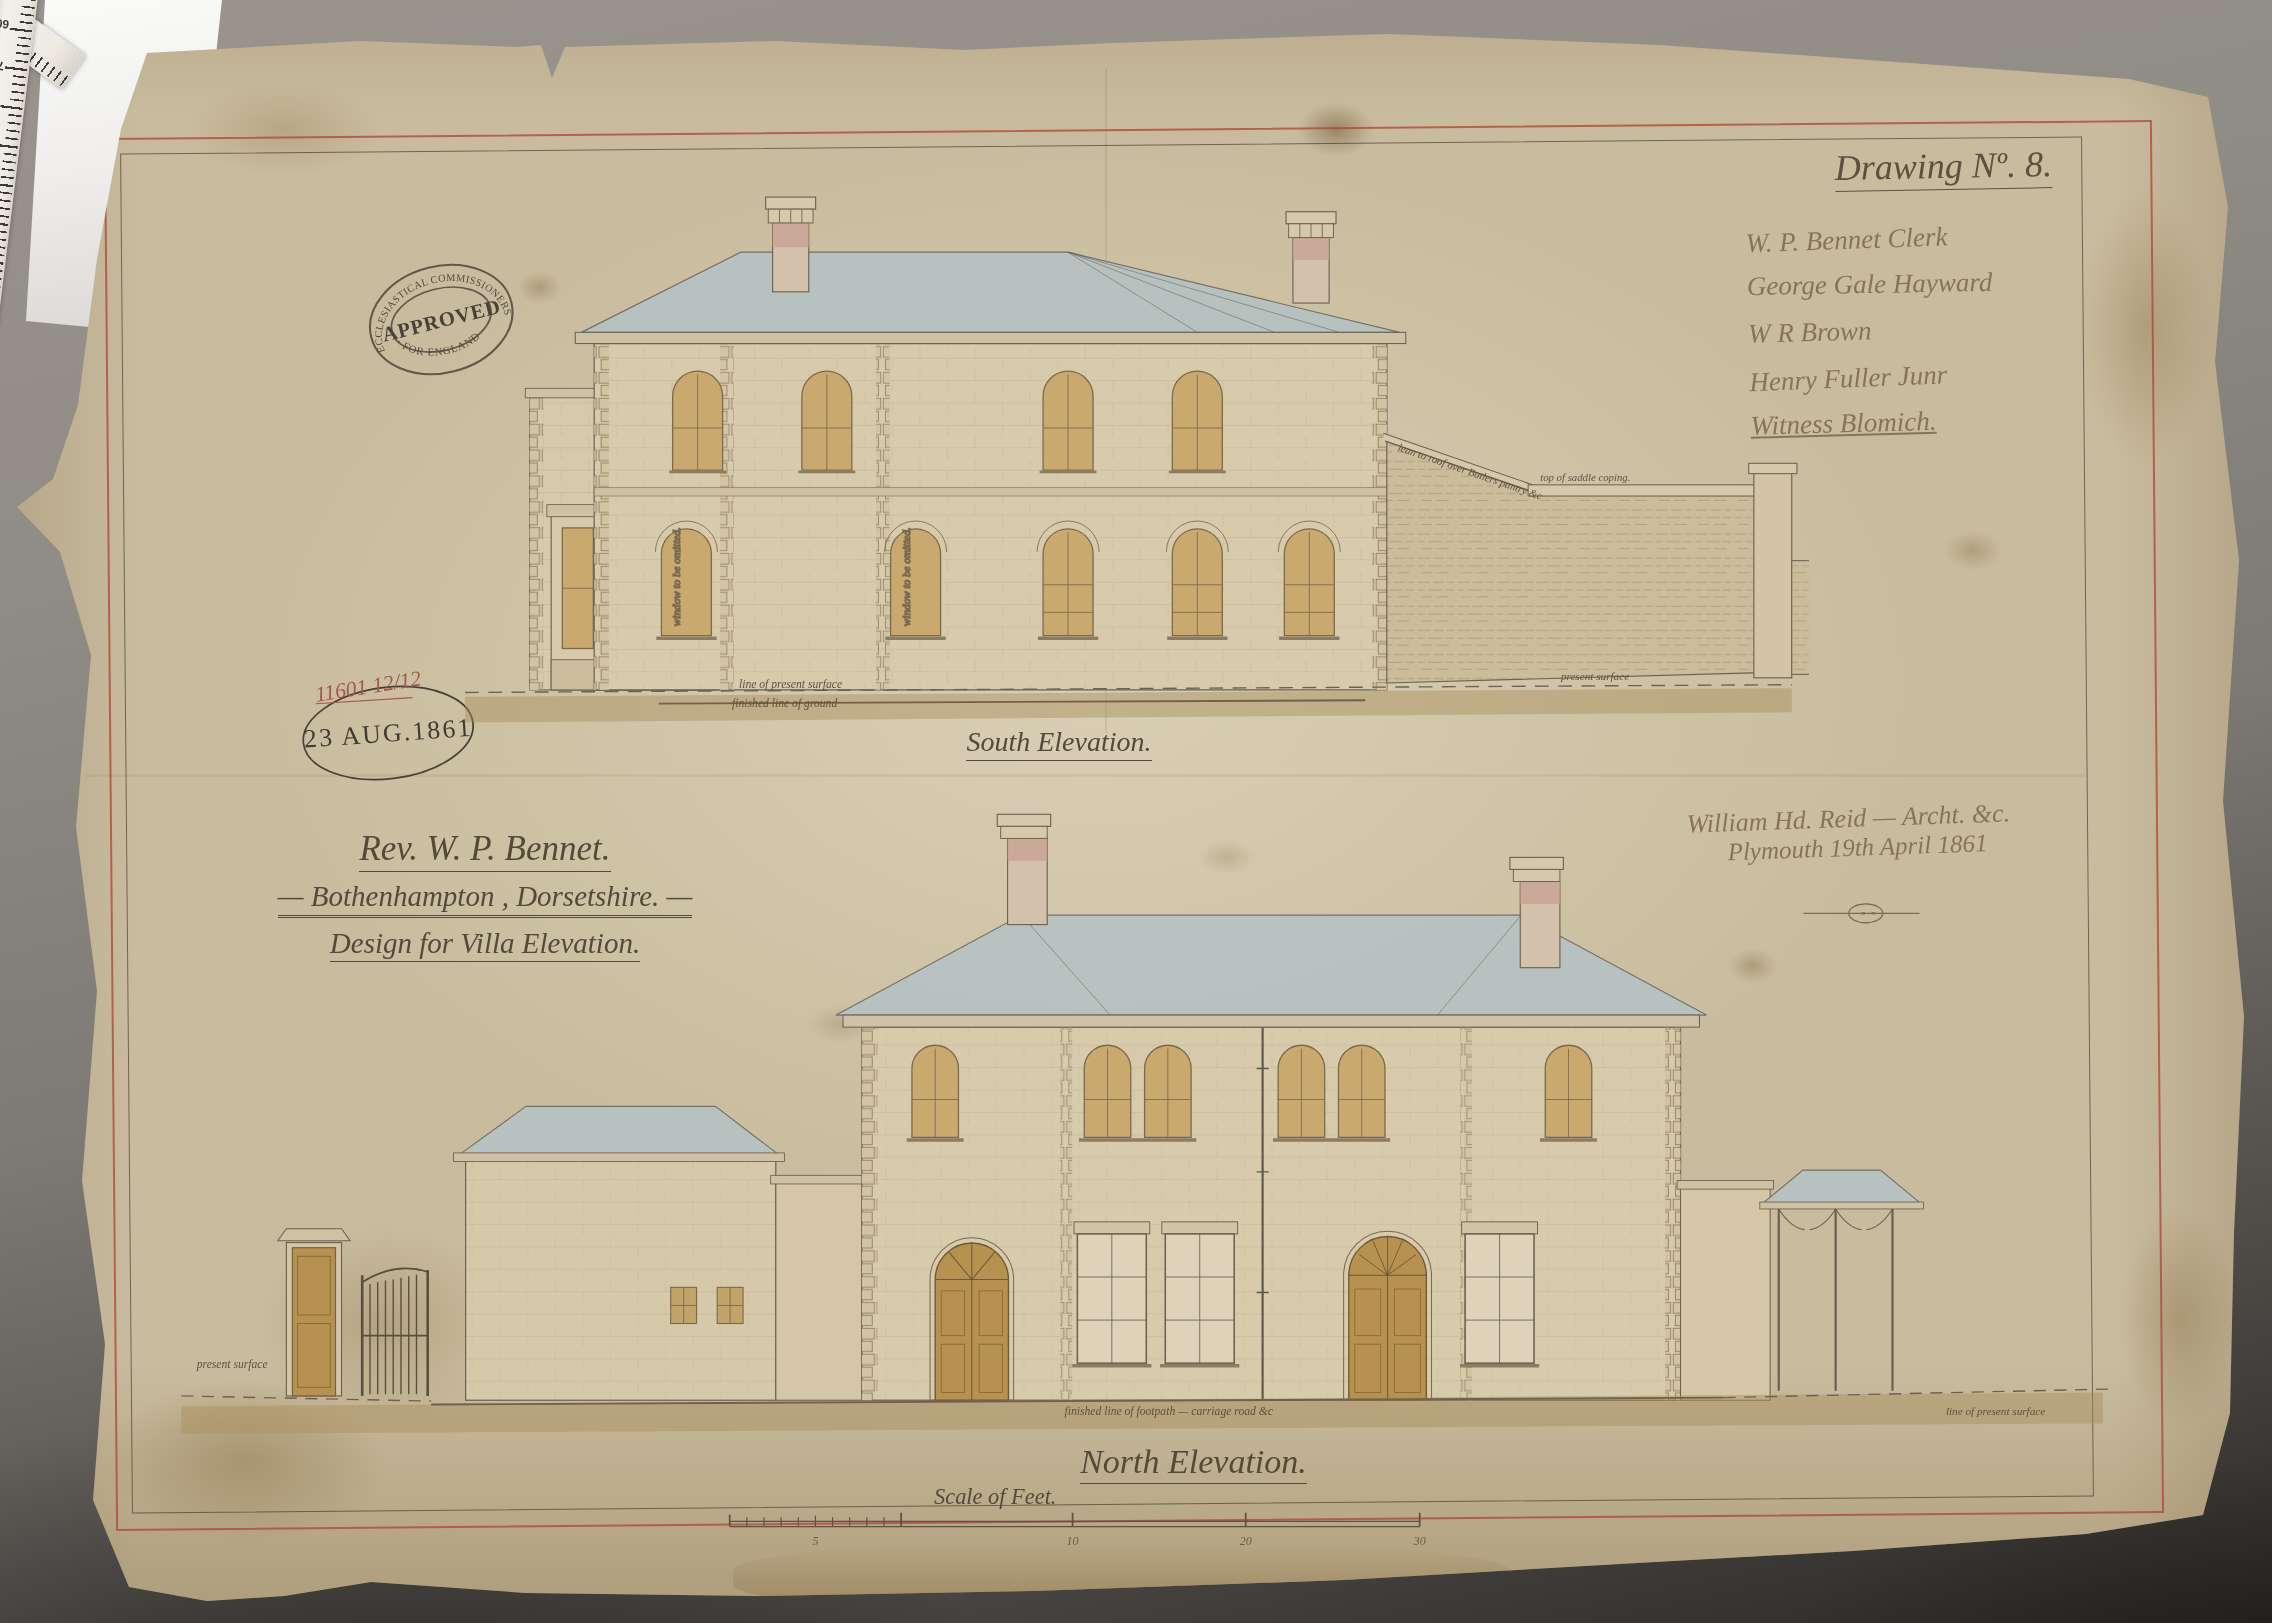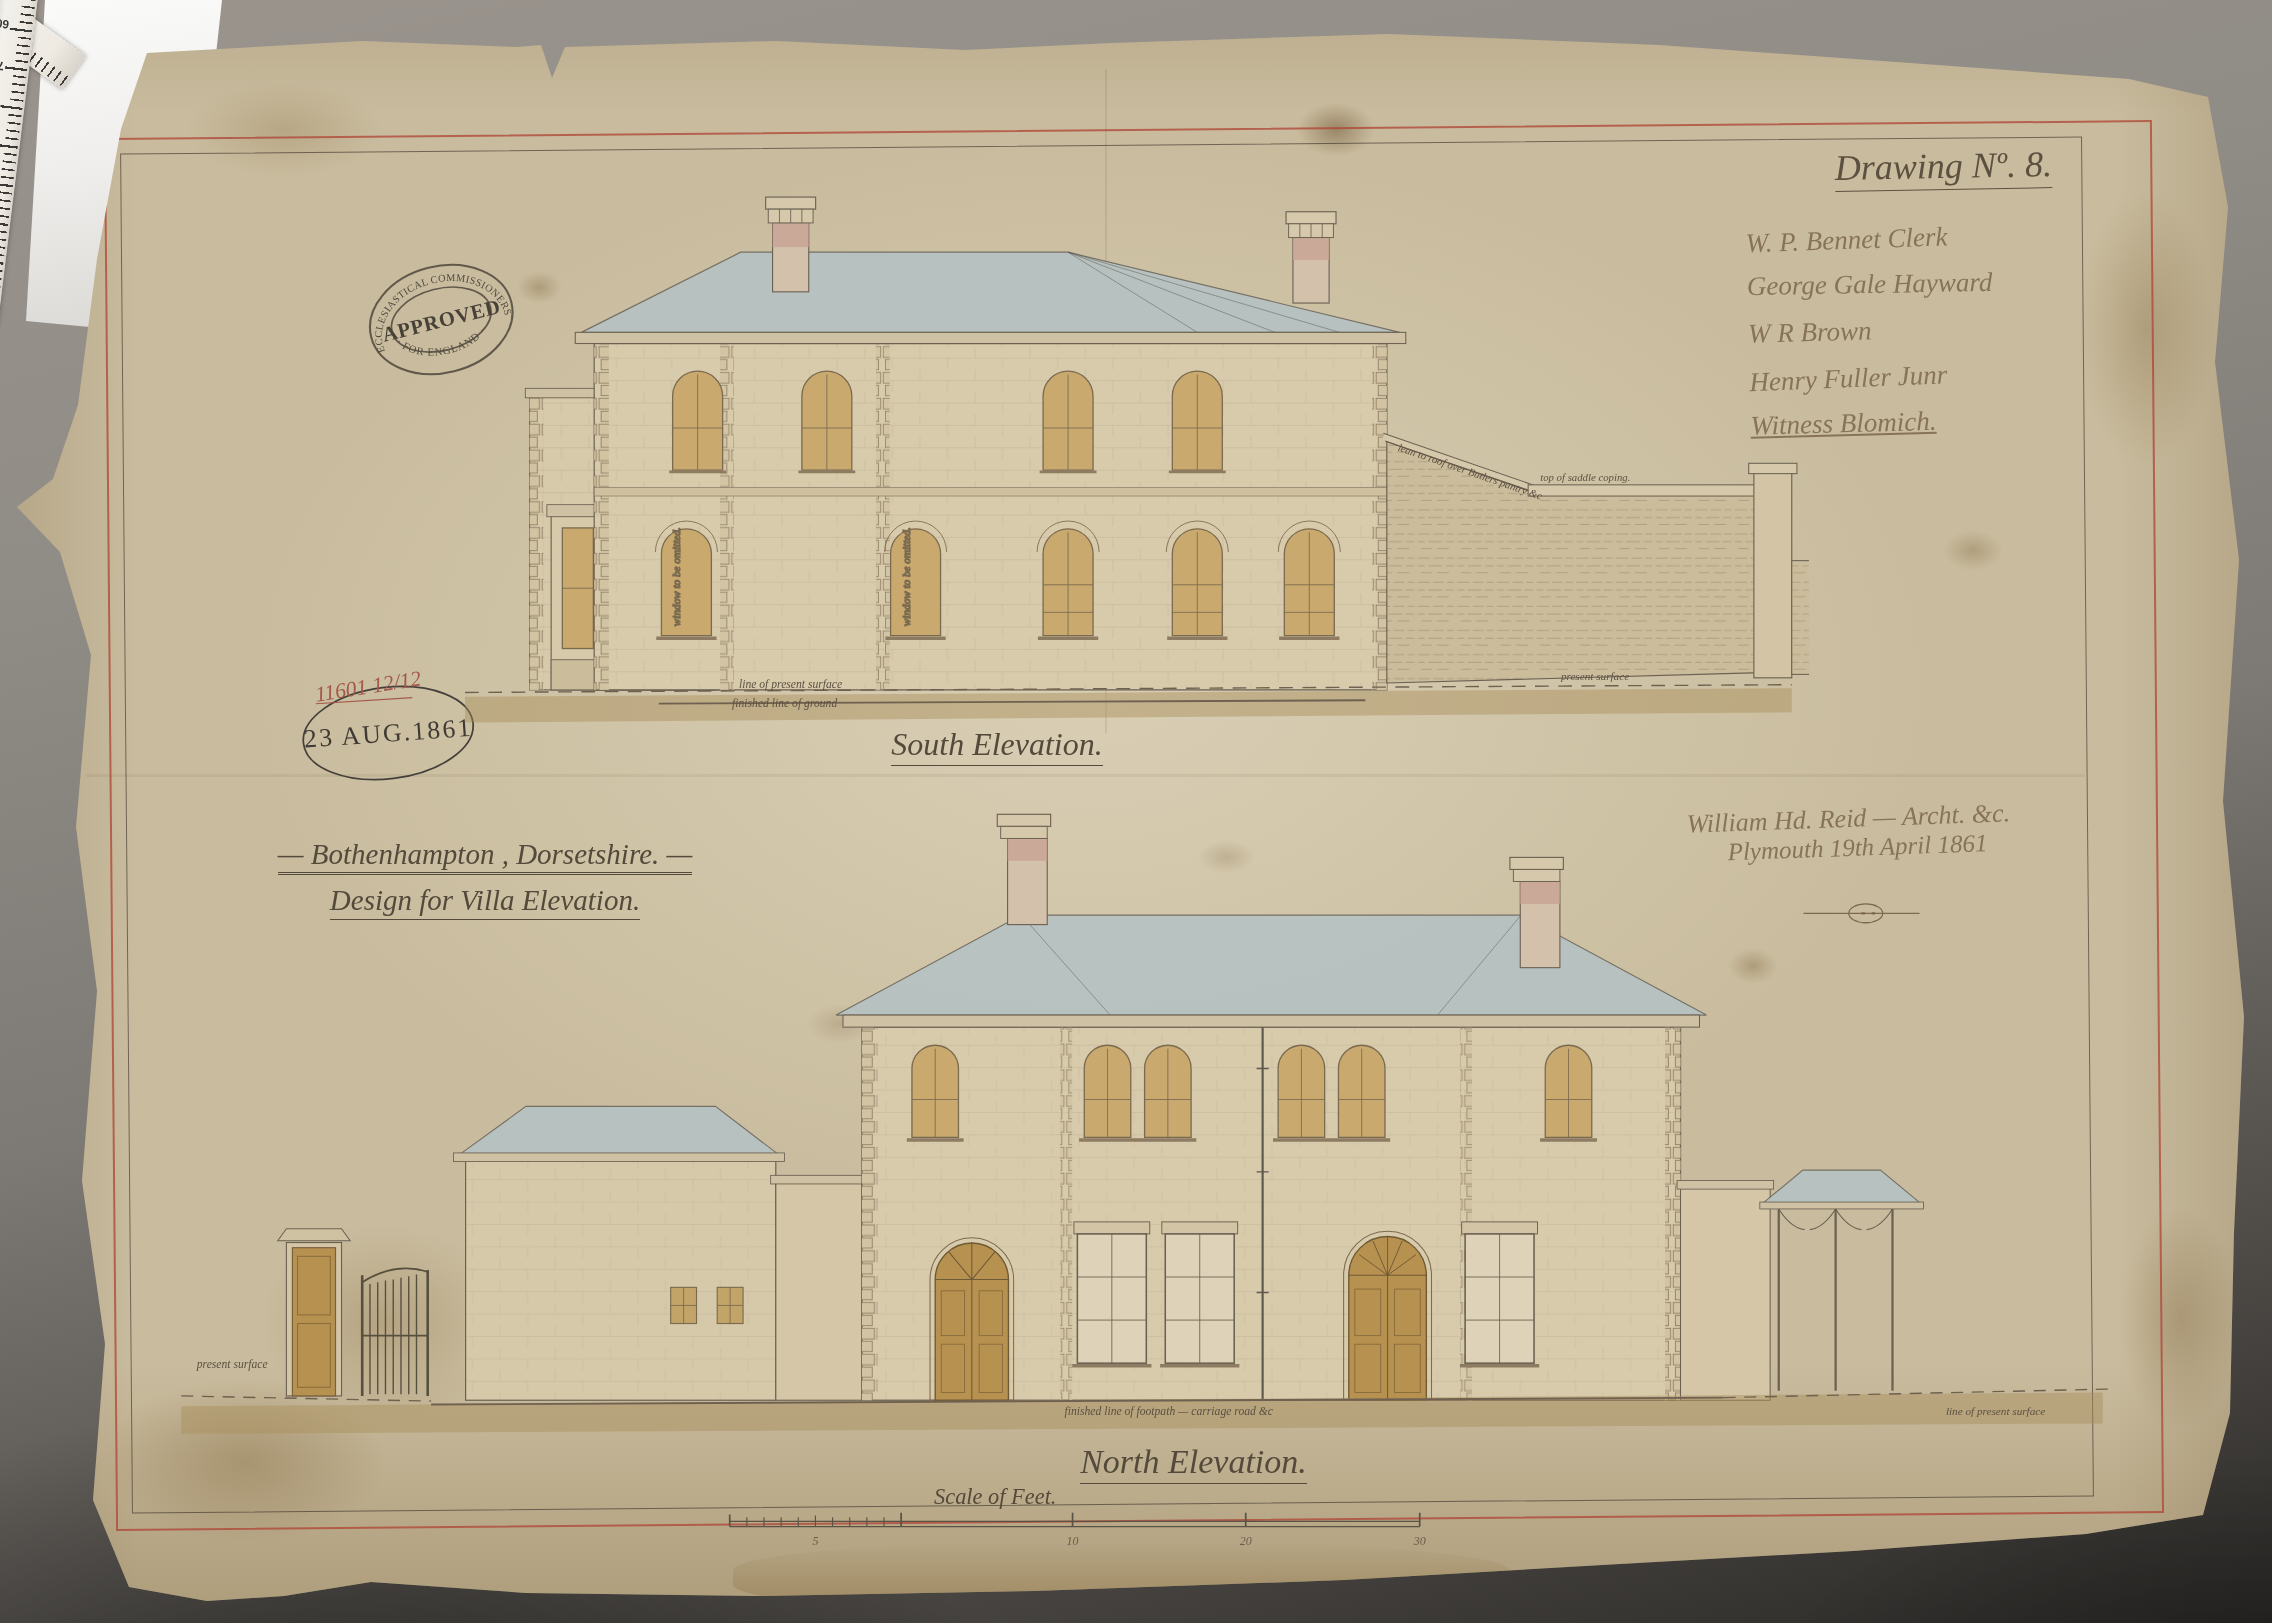--- a/index.html
+++ b/index.html
@@ -44,21 +44,21 @@
   .script{font-style:italic;color:#87735a;}
   .engraved{font-style:italic;color:#534a3b;}
   .u{border-bottom:1.3px solid currentColor;padding-bottom:1.7px;display:inline-block;}
   .uu{border-bottom:3.4px double currentColor;padding-bottom:1.7px;display:inline-block;}
   #drawing-no{left:1797px;top:145px;width:293px;text-align:center;font-size:36px;font-style:italic;color:#5c5140;transform:rotate(-1deg);}
   #signatures{left:1748px;top:214px;width:362px;transform:rotate(-1.5deg);}
   #signatures .sig{font-size:27px;line-height:46px;white-space:nowrap;}
   #title-block{left:274px;top:829px;width:422px;text-align:center;}
   #title-line1{font-size:35px;}
   #title-line2,#title-line3{font-size:29px;margin-top:8.6px;}
-  #south-caption{left:846px;top:726px;width:302px;text-align:center;font-size:32px;}
+  #south-caption{left:908px;top:726px;width:302px;text-align:center;font-size:28px;}
   #architect{left:1687px;top:803px;width:379px;transform:rotate(-2deg);}
   #architect .a1{font-size:26px;white-space:nowrap;}
   #architect .a2{font-size:25px;margin-left:40px;white-space:nowrap;}
   #north-caption{left:1030px;top:1443px;width:327px;text-align:center;font-size:34px;}
   #scale-label{left:934px;top:1484px;width:207px;font-size:22.4px;font-style:italic;color:#55493a;}
   svg text{font-family:"Liberation Serif",serif;}
   .ann{font-style:italic;fill:#5c5142;}
 </style>
 </head>
 <body>
@@ -241,20 +241,21 @@
         <path d="M225,596 L1045,592" stroke="#6f6050" stroke-width="2.2" fill="none"></path>
         <text class="ann" x="318" y="578" font-size="13.5">line of present surface</text>
         <text class="ann" x="310" y="600" font-size="13.5">finished line of ground</text>
         <text class="ann" x="1272" y="568" font-size="13">present surface</text>
       </g>
     </svg>
 
     <div id="south-caption" class="abs engraved"><span class="u">South Elevation.</span></div>
 
     <div id="title-block" class="abs engraved">
+      <div id="title-line1"><span class="u">Rev. W. P. Bennet.</span></div>
       <div id="title-line2"><span class="uu">— Bothenhampton , Dorsetshire. —</span></div>
       <div id="title-line3"><span class="u">Design for Villa Elevation.</span></div>
     </div>
 
     <div id="architect" class="abs script">
       <div class="a1">William Hd. Reid — Archt. &amp;c.</div>
       <div class="a2">Plymouth 19th April 1861</div>
     </div>
     <svg class="abs" style="left:1801px;top:898px" width="121" height="29" viewBox="0 0 140 34">
       <path d="M2,18 H138 M55,18 a20,11 0 1 0 40,0 a20,11 0 1 0 -40,0" fill="none" stroke="#7d6950" stroke-width="1.5"></path>

